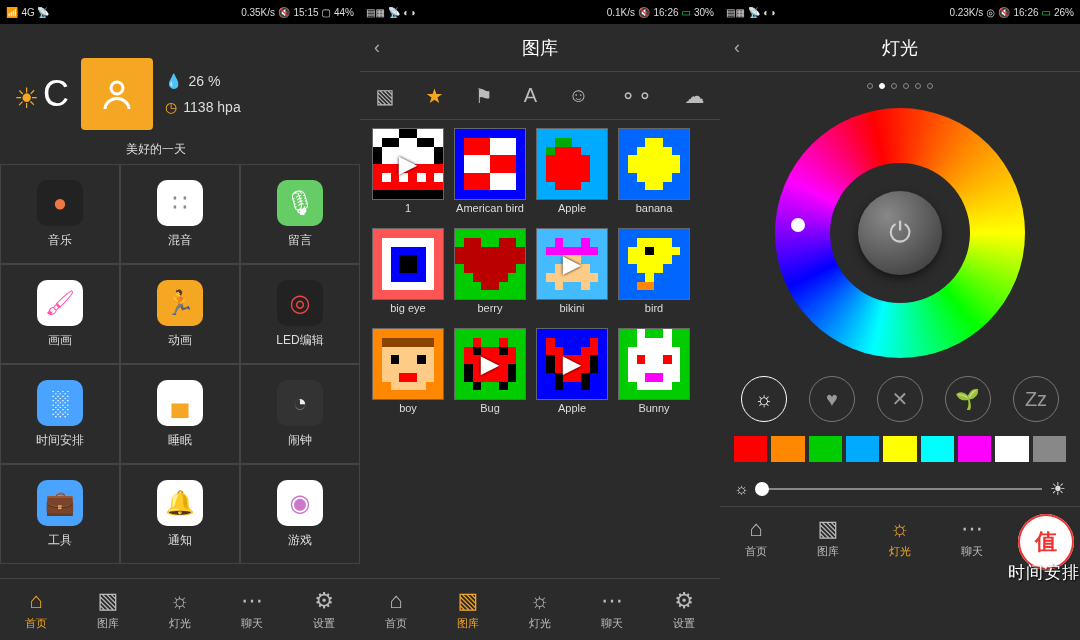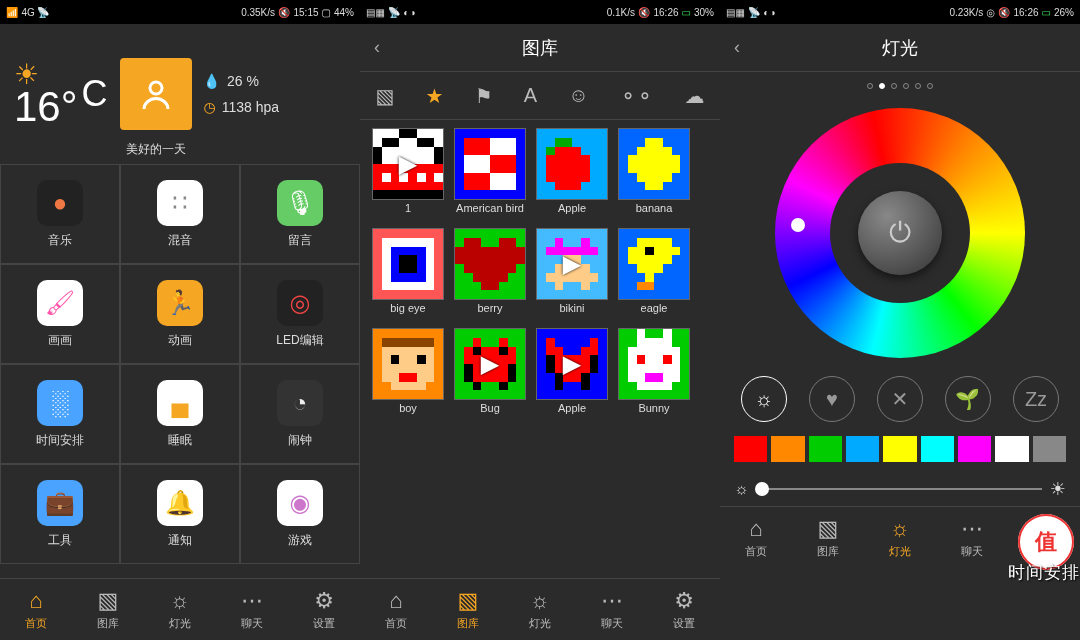--- a/index.html
+++ b/index.html
@@ -76,21 +76,20 @@
         <span>🔇</span>
         <span>15:15</span>
         <span>▢</span>
         <span>44%</span>
       </div>
   </div>
   <div class="weather-wrap">
     <div class="weather">
       <div style="display:flex;flex-direction:column;align-items:flex-start">
         <span class="sun-icon">☀</span>
-        <span class="temp">16°</span>
       </div>
       <span style="font-size:36px;margin-left:-8px">C</span>
       <div class="avatar-box">
         <svg width="36" height="36" viewBox="0 0 24 24" fill="none" stroke="#fff" stroke-width="2">
             <circle cx="12" cy="8" r="4"></circle>
             <path d="M4 22c0-4 4-7 8-7s8 3 8 7"></path>
           </svg>
       </div>
       <div class="wcol">
         <div class="wrow">
@@ -772,21 +771,21 @@
               <div style="background:#06f"></div>
               <div style="background:#06f"></div>
               <div style="background:#06f"></div>
               <div style="background:#06f"></div>
               <div style="background:#06f"></div>
               <div style="background:#06f"></div>
               <div style="background:#06f"></div>
               <div style="background:#06f"></div>
             </div>
           </div>
-          <div class="glabel">eagle</div>
+          <div class="glabel">bird</div>
         </div>
       </div>
       <div class="grow">
         <div class="gitem">
           <div class="thumb">
             <div class="px">
               <div style="background:#f80"></div>
               <div style="background:#f80"></div>
               <div style="background:#f80"></div>
               <div style="background:#f80"></div>

